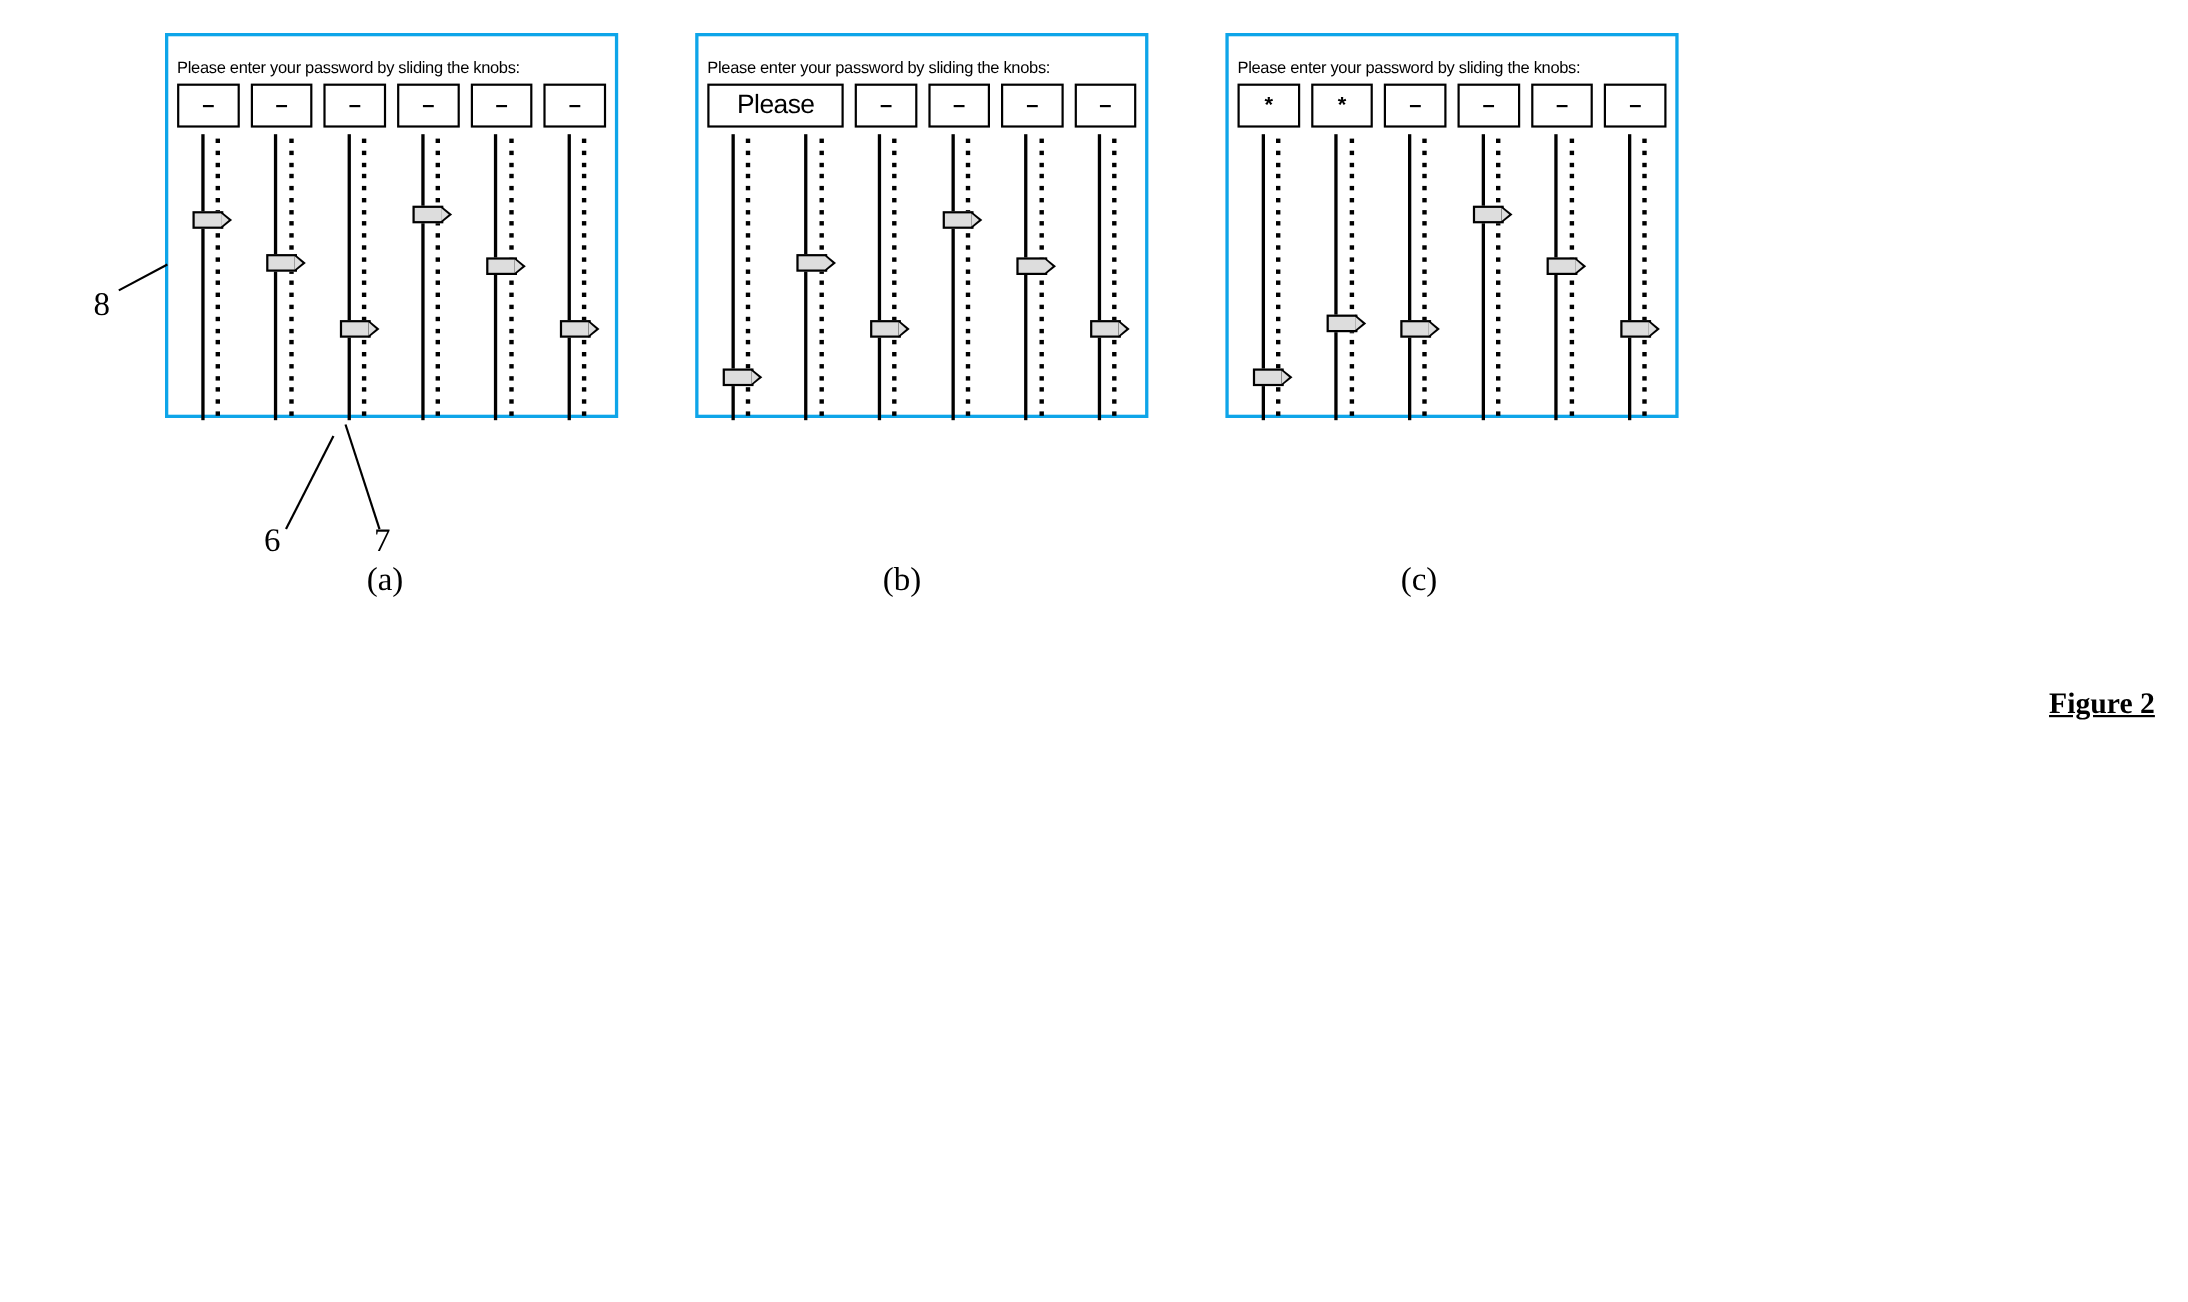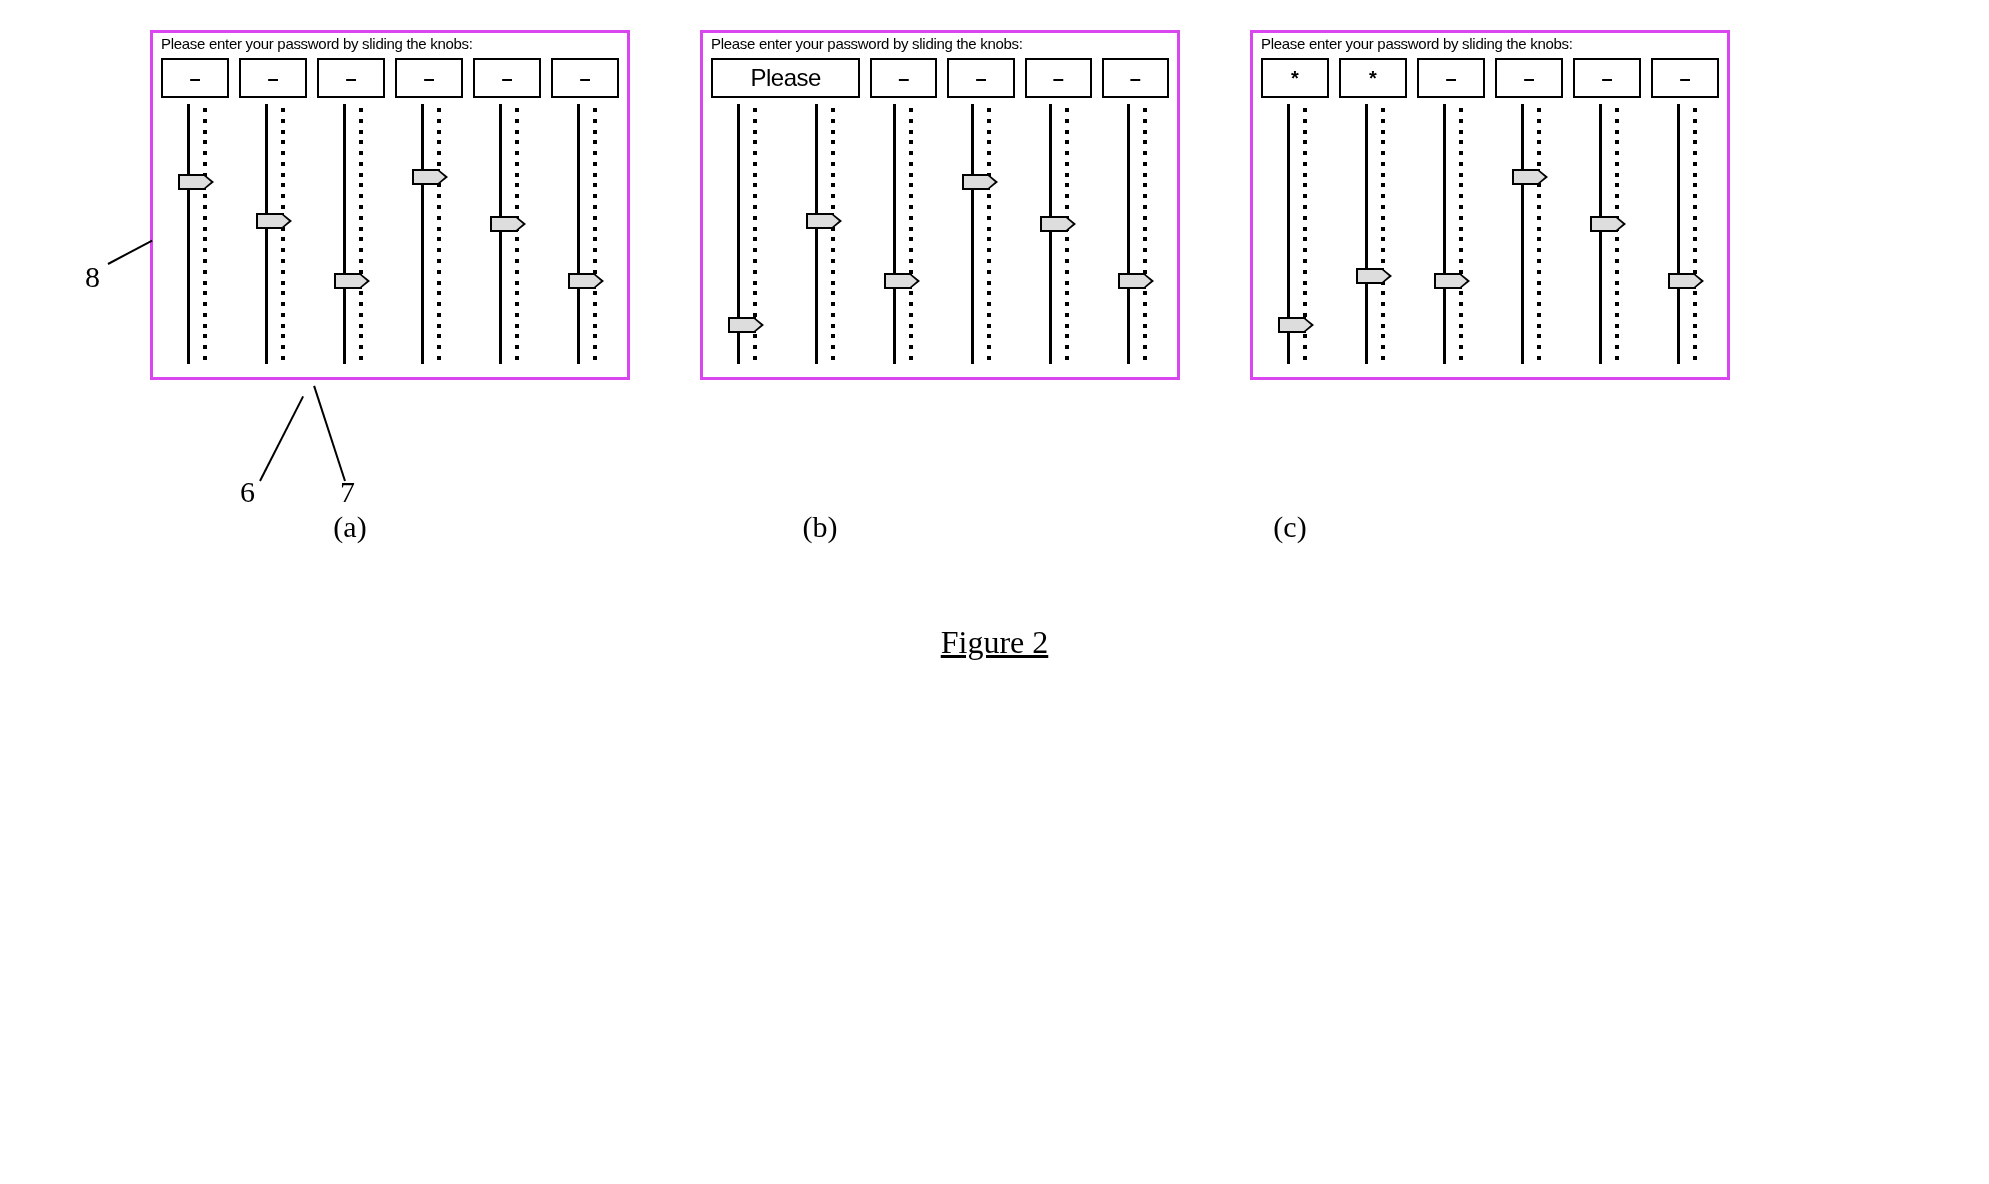--- a/index.html
+++ b/index.html
@@ -14,24 +14,24 @@
     width: 1929px;
     position: relative;
   }
   .panels-row {
     display: flex;
     gap: 70px;
     justify-content: flex-start;
     margin-left: 120px;
   }
   .panel {
-    border: 3px solid #d946ef;
-    width: 480px;
+    border: 3px solid #0ea5e9;
+    width: 412px;
     height: 350px;
-    padding: 2px 8px 10px 8px;
+    padding: 20px 8px 10px 8px;
     position: relative;
     font-family: Arial, Helvetica, sans-serif;
   }
   .prompt {
     font-size: 15px;
     margin-bottom: 6px;
     letter-spacing: -0.3px;
     white-space: nowrap;
   }
   .displays-row {
@@ -131,25 +131,26 @@
     margin-left: 120px;
     margin-top: 130px;
   }
   .panel-letter {
     width: 400px;
     text-align: center;
     font-size: 30px;
     font-family: Georgia, serif;
   }
   .figure-caption {
-    text-align: center;
-    font-size: 32px;
+    text-align: right;
+    font-size: 27px;
     margin-top: 80px;
     text-decoration: underline;
     font-family: Georgia, serif;
+    font-weight: bold;
   }
   
   .annot-layer {
     position: absolute;
     top: 0;
     left: 0;
     width: 100%;
     height: 100%;
     pointer-events: none;
   }

